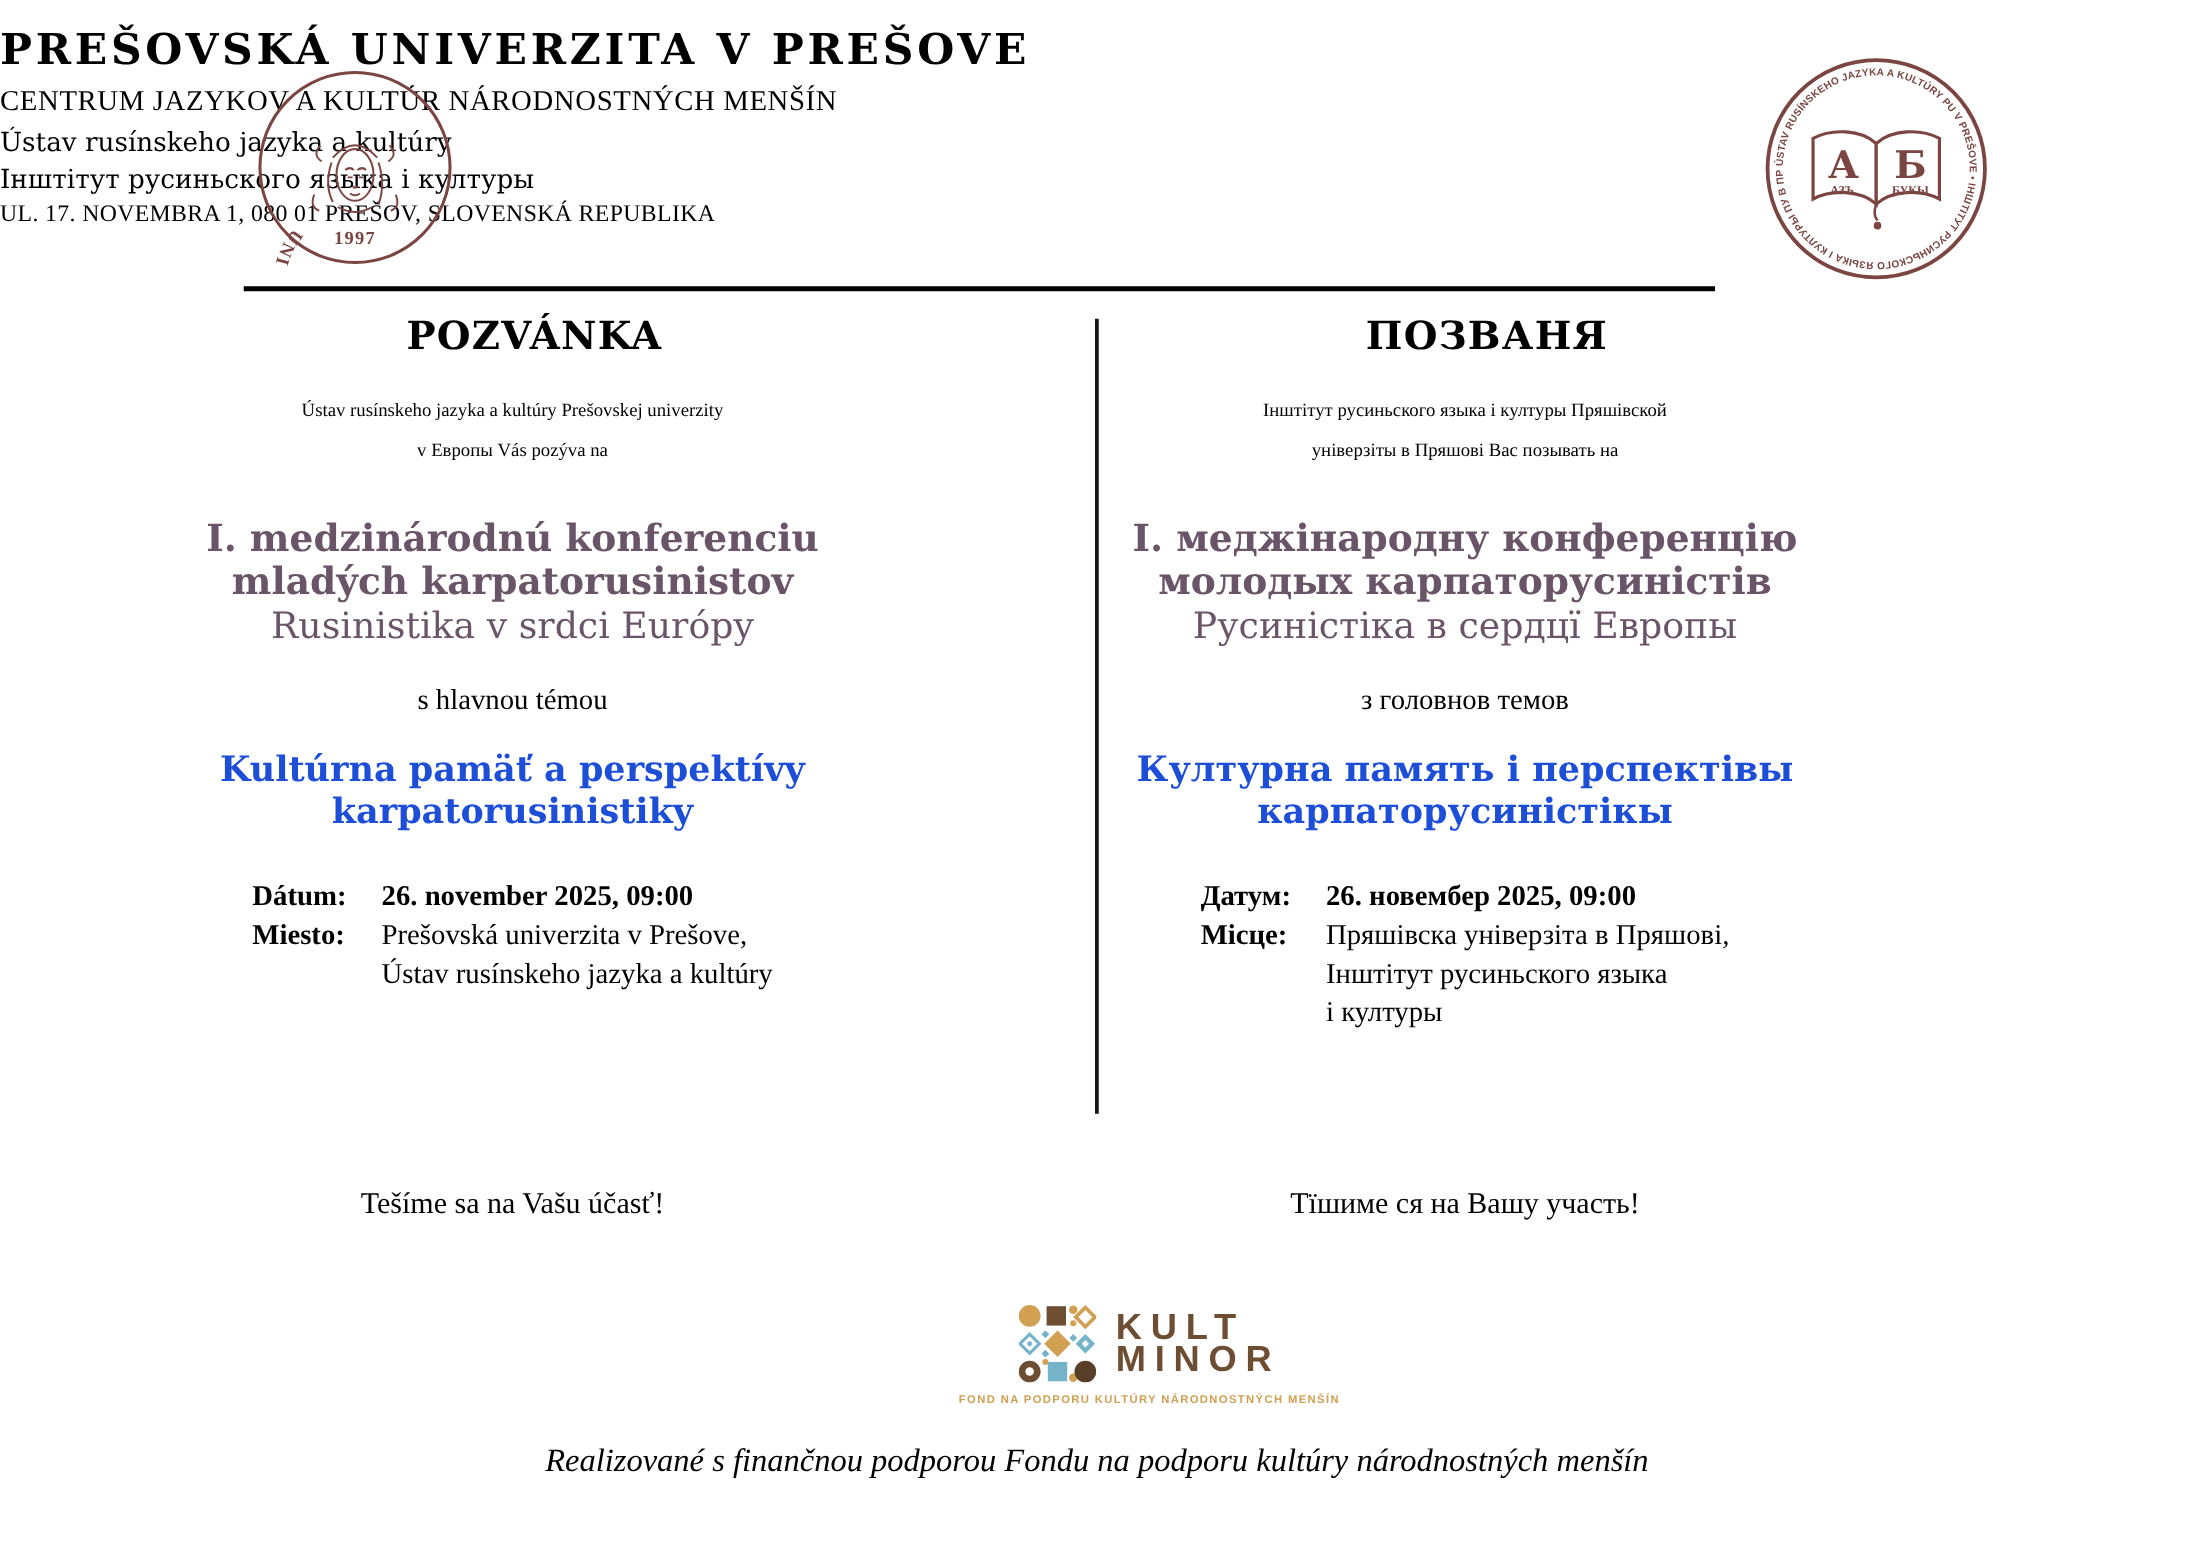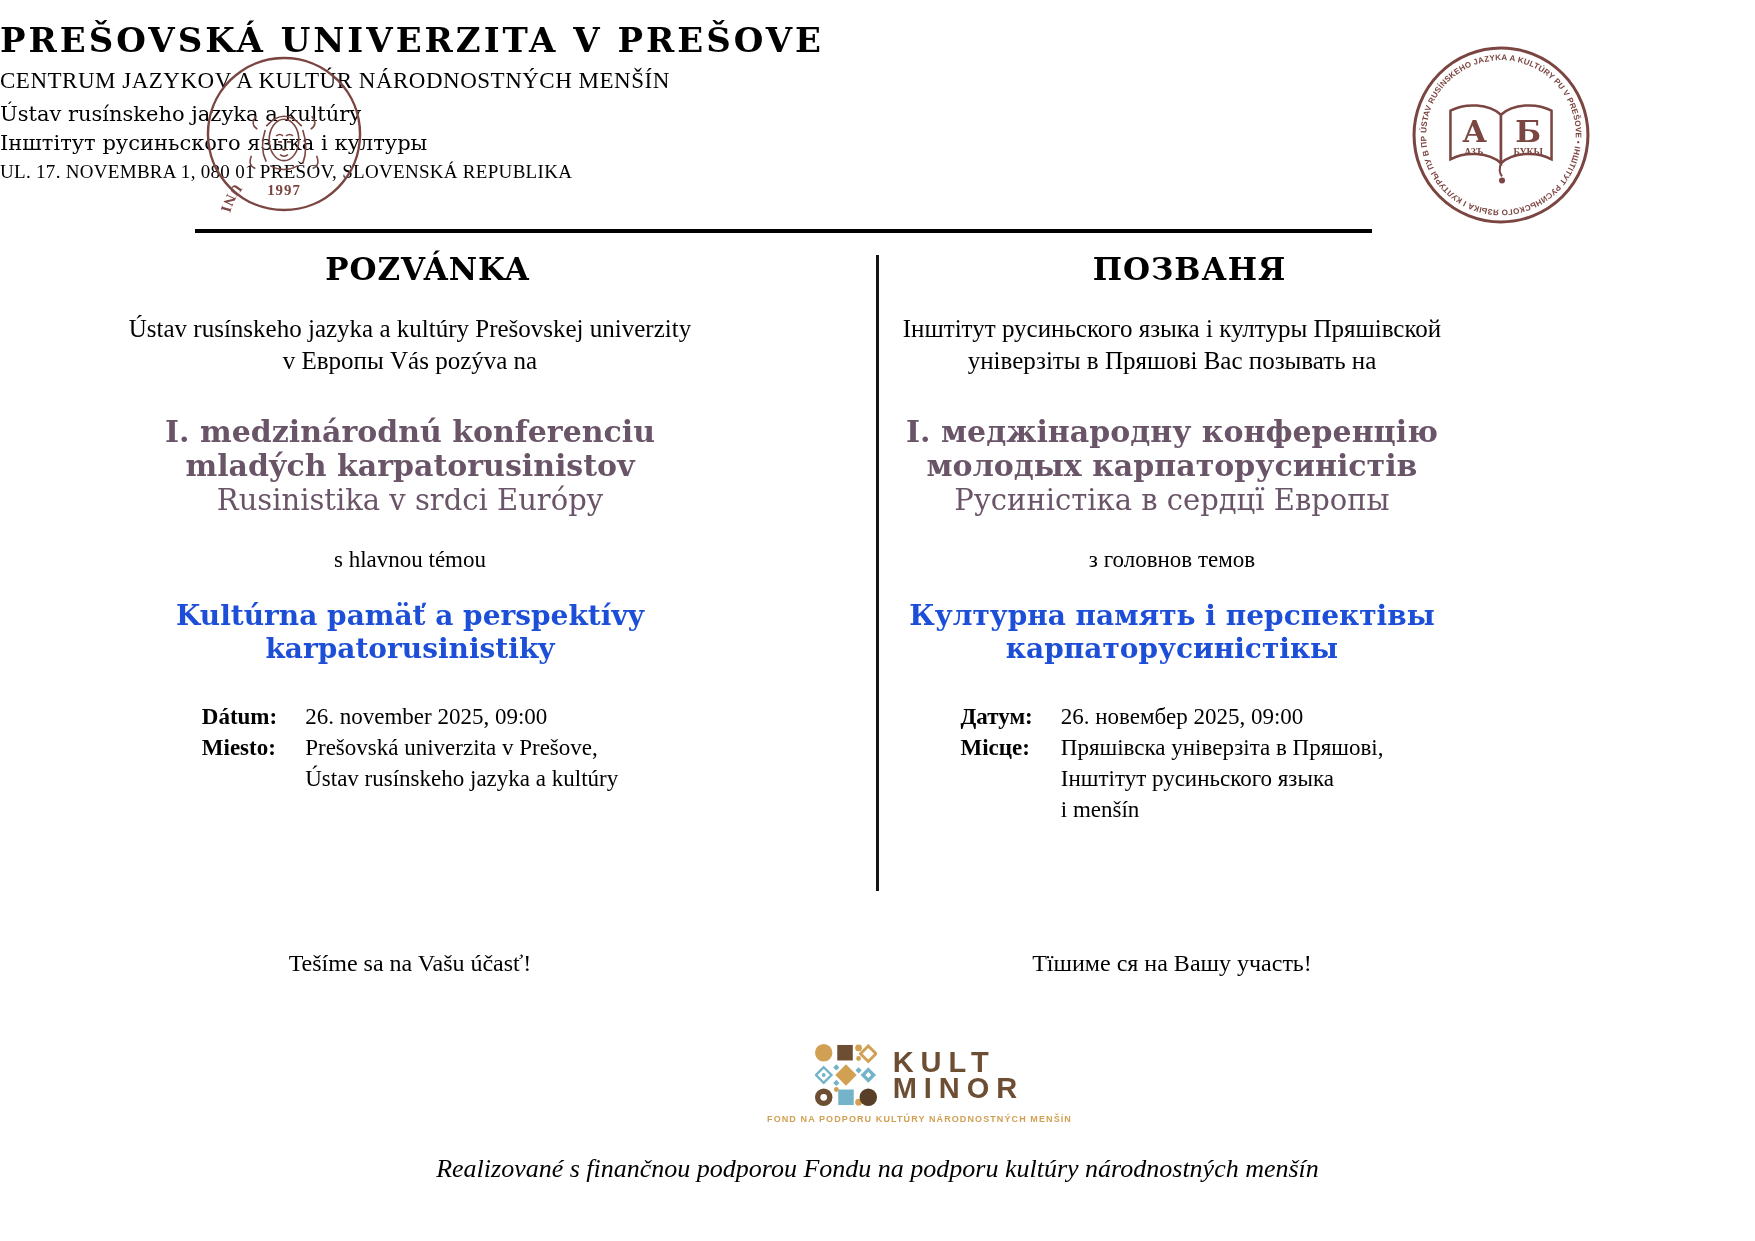--- a/index.html
+++ b/index.html
@@ -18,32 +18,32 @@
   .hdr-inst-rue{font-family:"DejaVu Serif",serif;font-size:21px;line-height:29px;}
   .hdr-addr{font-size:19px;line-height:27px;letter-spacing:.3px;}
   .rule{margin:18px 0 0 195px;width:1177px;height:4px;background:#000;}
   
   .main{position:relative;height:790px;}
   .divider{position:absolute;left:876px;top:22px;width:3px;height:636px;background:#151515;}
   .col{position:absolute;top:0;width:620px;display:flex;flex-direction:column;align-items:center;text-align:center;}
   .col-left{left:100px;}
   .col-right{left:862px;}
   .col-title{font-family:"DejaVu Serif",serif;font-weight:700;font-size:31px;line-height:36px;letter-spacing:1px;margin-top:18px;margin-left:35px;}
-  .intro{font-size:25px;line-height:32px;margin-top:26px;}
+  .intro{font-size:15px;line-height:32px;margin-top:26px;}
   .conf{margin-top:38px;font-family:"DejaVu Serif",serif;color:#6a5568;}
   .conf-main{font-weight:700;font-size:30px;line-height:34px;}
   .conf-sub{font-size:29px;line-height:35px;color:#75627220;color:#6a5568;}
   .theme-label{font-size:23px;line-height:31px;margin-top:26px;}
   .theme{margin-top:24px;font-family:"DejaVu Serif",serif;font-weight:700;font-size:28px;line-height:33px;color:#1d4ed8;}
   .details{
     margin-top:36px;height:150px;display:grid;grid-template-columns:auto 1fr;
     column-gap:28px;row-gap:0;text-align:left;font-size:23px;line-height:31px;align-content:start;
   }
   .detail-label{font-weight:700;}
-  .bold{font-weight:400;}
+  .bold{font-weight:700;}
   .closing{font-size:24px;line-height:32px;margin-top:96px;}
   
   .kultminor{position:absolute;top:1044px;left:0;width:100%;display:flex;flex-direction:column;align-items:center;padding-left:42px;}
   .km-row{display:flex;align-items:center;gap:16px;}
   .km-shapes{width:62px;height:62px;}
   .km-text{font-family:"Liberation Sans",sans-serif;font-weight:700;color:#6d4e33;font-size:29px;line-height:26px;letter-spacing:7px;}
   .km-tagline{margin-top:8px;font-family:"Liberation Sans",sans-serif;font-weight:700;font-size:9px;letter-spacing:1.1px;color:#d1a053;}
   .credit{position:absolute;top:1152px;left:0;width:100%;text-align:center;font-style:italic;font-size:26px;line-height:34px;}
 </style>
 </head>
@@ -155,21 +155,21 @@
         <div>Културна память і перспектівы</div>
         <div>карпаторусиністікы</div>
       </div>
       <div class="details">
         <div class="detail-label">Датум:</div>
         <div class="bold">26. новембер 2025, 09:00</div>
         <div class="detail-label">Місце:</div>
         <div>
           <div>Пряшівска універзіта в Пряшові,</div>
           <div>Інштітут русиньского языка</div>
-          <div>і menšín</div>
+          <div>і културы</div>
         </div>
       </div>
       <div class="closing">Тїшиме ся на Вашу участь!</div>
     </div>
   </div>
 
   <div class="kultminor">
     <div class="km-row">
       <svg class="km-shapes" viewBox="0 0 64 64" aria-hidden="true">
 

